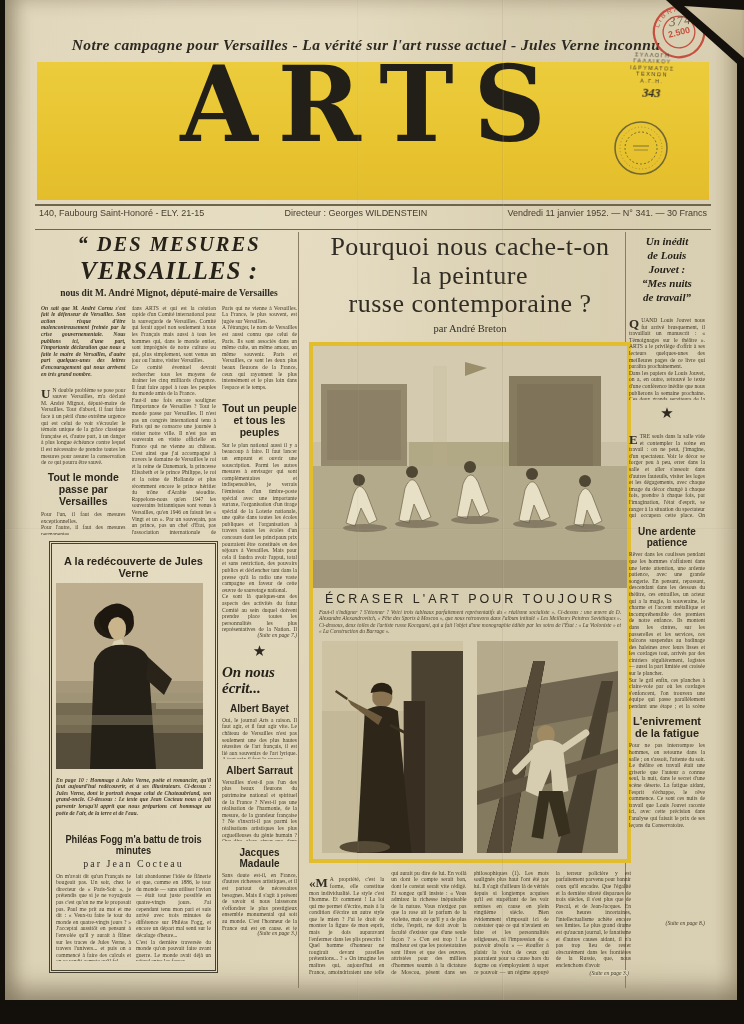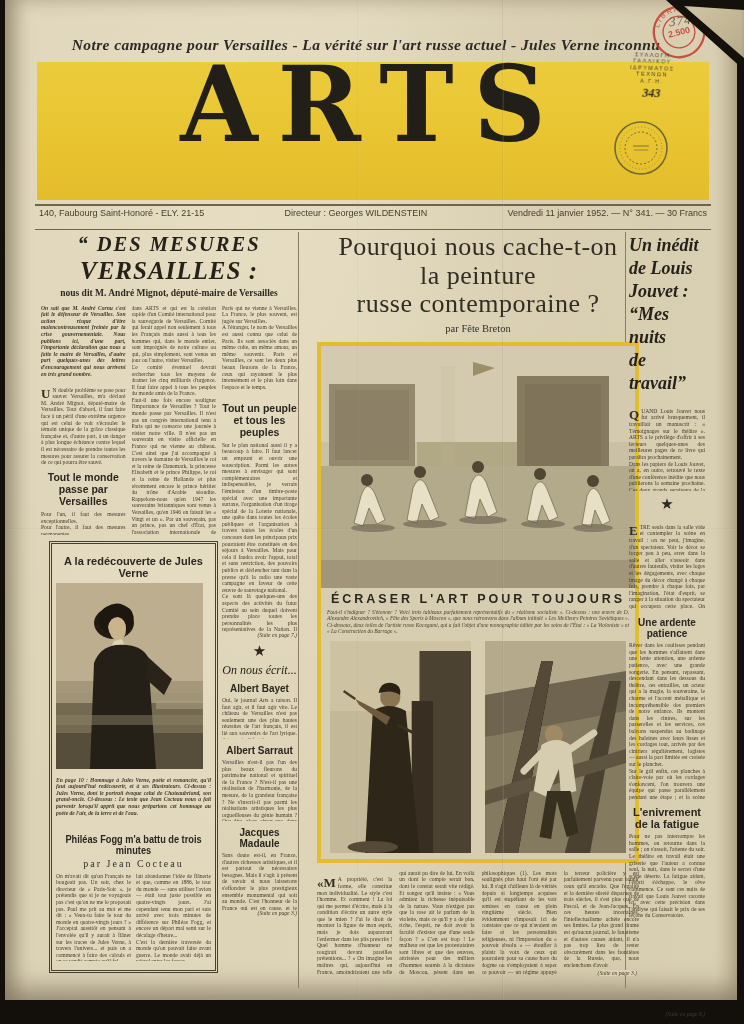--- a/index.html
+++ b/index.html
@@ -71,38 +71,38 @@
   .jvbox{margin:6px 0 0 8px;width:155px;border:3px double #45402f;padding:9px 4px;background:rgba(240,232,206,.25);}
   .jv-title{font-family:"Liberation Sans",sans-serif;font-weight:bold;font-size:11px;
             text-align:center;color:#2b261e;margin:2px 0 4px;}
   .jv-photo{width:147px;height:186px;margin:0 auto;}
   .fogg-title{font-family:"Liberation Sans",sans-serif;font-weight:bold;font-size:10px;
               text-align:center;color:#2b261e;margin-top:5px;transform:scaleX(.92);}
   .fogg-by{font-size:10px;text-align:center;letter-spacing:2px;color:#33302a;margin:2px 0 4px;}
   .fogg-cols{display:flex;gap:5px;height:88px;overflow:hidden;}
   .fogg-cols>div{flex:1;}
   
-  .center{position:absolute;left:312px;top:233px;width:322px;}
+  .center{position:absolute;left:304px;top:233px;width:322px;}
   .c-head{font-size:26px;line-height:1.1;text-align:center;color:#322d24;letter-spacing:.5px;}
   .c-by{font-size:10.5px;text-align:center;color:#33302a;margin-top:4px;}
   .photobox{margin-top:8px;border:4px solid #e2bd2d;background:#d7cdb1;}
   .mainphoto{width:100%;height:242px;display:block;}
-  .ecr-title{font-family:"Liberation Sans",sans-serif;font-weight:bold;font-size:12.5px;
+  .ecr-title{font-family:"Liberation Sans",sans-serif;font-weight:normal;font-size:12.5px;
              letter-spacing:3px;text-align:center;color:#2b261e;padding:4px 0 2px;}
   .ecr-cap{font-size:5.4px;font-style:italic;line-height:1.2;text-align:justify;color:#4a412f;
            padding:1px 6px 4px;filter:blur(.15px);}
   .duo{display:flex;gap:14px;padding:2px 9px 6px;}
   .duo svg{flex:1;height:212px;}
   .c-cols{display:flex;gap:7px;margin-top:7px;height:106px;position:relative;}
   .c-cols>div{flex:1;}
   .c-suite{position:absolute;right:2px;bottom:0;background:#dcd2b6;}
   
   .right{position:absolute;left:624px;top:234px;width:76px;}
   .r-title{font-family:"Liberation Serif",serif;font-weight:bold;font-style:italic;
-           font-size:18px;line-height:1.28;text-align:left;color:#26221a;white-space:pre-line;}
+           font-size:11px;line-height:1.28;text-align:center;color:#26221a;white-space:pre-line;}
   .r-sub{font-family:"Liberation Sans",sans-serif;font-weight:bold;font-size:10px;
          text-align:center;color:#2b261e;margin:6px 0 3px;white-space:pre-line;}
   
   .corner-dark{position:absolute;right:0;top:0;width:96px;height:70px;
                clip-path:polygon(18px 0,96px 0,96px 70px);background:#14110d;}
   .corner-flap{position:absolute;right:0;top:2px;width:60px;height:60px;
                clip-path:polygon(0 4px,60px 8px,60px 56px);
                background:linear-gradient(135deg,#d3c6a6,#b7aa89);box-shadow:inset 2px -2px 5px rgba(0,0,0,.3);}
 </style>
 </head>
@@ -212,37 +212,37 @@
       <div class="col3">
         <div class="t" style="height:92px;">Paris qui ne vienne à Versailles. La France, le plus souvent, est jugée sur Versailles.
 A l'étranger, le nom de Versailles est aussi connu que celui de Paris. Ils sont associés dans un même culte, un même amour, un même souvenir. Paris et Versailles, ce sont les deux plus beaux fleurons de la France, ceux qui rayonnent le plus intensément et le plus loin dans l'espace et le temps.</div>
         <div class="th">Tout un peuple et tous les peuples</div>
         <div class="t" style="height:190px;">Sur le plan national aussi il y a beaucoup à faire. Il faut lancer un emprunt et ouvrir une souscription. Parmi les autres mesures à envisager qui sont complémentaires et indispensables, je verrais l'émission d'un timbre-poste spécial avec une importante surtaxe, l'organisation d'un tirage spécial de la Loterie nationale, une quête dans toutes les écoles publiques et l'organisation à travers toutes les écoles d'un concours dont les principaux prix pourraient être constitués en des séjours à Versailles. Mais pour cela il faudra avoir l'appui, total et sans restriction, des pouvoirs publics et déclencher tant dans la presse qu'à la radio une vaste campagne en faveur de cette œuvre de sauvetage national.
 Ce sont là quelques-uns des aspects des activités du futur Comité au sein duquel doivent prendre place toutes les personnalités les plus représentatives de la Nation. Il faut faire appel à la solidarité de tout un peuple et de tous les peuples.
 — Cette solidarité s'est-elle déjà manifestée ?
 — Oui, et nous en avons d'émouvants témoignages. Déjà, le Casino d'Enghien sait pour cette fê—</div>
         <div class="suite">(Suite en page 7.)</div>
         <div class="star">★</div>
-        <div style="font-family:'Liberation Serif',serif;font-weight:normal;font-style:italic;font-size:12px;text-align:center;color:#26221a;line-height:1.1;">On nous écrit...</div>
+        <div style="font-family:'Liberation Serif',serif;font-weight:bold;font-style:italic;font-size:15px;color:#26221a;line-height:1.1;">On nous écrit...</div>
         <div class="r-sub">Albert Bayet</div>
         <div class="t" style="height:42px;">Oui, le journal Arts a raison. Il faut agir, et il faut agir vite. Le château de Versailles n'est pas seulement une des plus hautes réussites de l'art français, il est lié aux souvenirs de l'art lyrique. A tout prix il faut le sauver.</div>
         <div class="r-sub">Albert Sarraut</div>
         <div class="t" style="height:62px;">Versailles n'est-il pas l'un des plus beaux fleurons du patrimoine national et spirituel de la France ? N'est-il pas une réalisation de l'harmonie, de la mesure, de la grandeur française ? Ne s'inscrit-il pas parmi les réalisations artistiques les plus orgueilleuses du génie humain ? Que dire, alors, sinon que, dans le monde, acceptent, dans ces conditions, de voir mutiler un témoignage éblouissant du génie français ?</div>
         <div class="r-sub">Jacques Madaule</div>
         <div class="t" style="height:58px;">Sans doute est-il, en France, d'autres richesses artistiques, et il est partout de nécessaires besognes. Mais il s'agit à présent de savoir si nous laisserons s'effondrer le plus prestigieux ensemble monumental qui soit au monde. C'est l'honneur de la France qui est en cause, et je souhaite que l'appel d'ARTS soit entendu de tous ceux qui peuvent quelque chose.</div>
         <div class="suite">(Suite en page 3.)</div>
       </div>
     </div>
   </div>
 
   <div class="center">
     <div class="c-head" style="white-space:pre-line;">Pourquoi nous cache-t-on
 la peinture
 russe contemporaine ?</div>
-    <div class="c-by">par Fête Breton</div>
+    <div class="c-by">par André Breton</div>
 
     <div class="photobox">
       <svg class="mainphoto" viewBox="0 0 314 242" preserveAspectRatio="none">
         <rect width="314" height="242" fill="#c9c0a5"></rect>
         <rect width="314" height="96" fill="#d3cab0"></rect>
         <rect x="8" y="38" width="86" height="82" fill="#94896d"></rect>
         <rect x="14" y="44" width="74" height="70" fill="#8a7f64" opacity=".8"></rect>
         <rect x="196" y="30" width="92" height="96" fill="#867b5f"></rect>
         <rect x="204" y="38" width="76" height="82" fill="#7d7257" opacity=".8"></rect>
         <rect x="120" y="20" width="14" height="104" fill="#cfc6aa"></rect>

